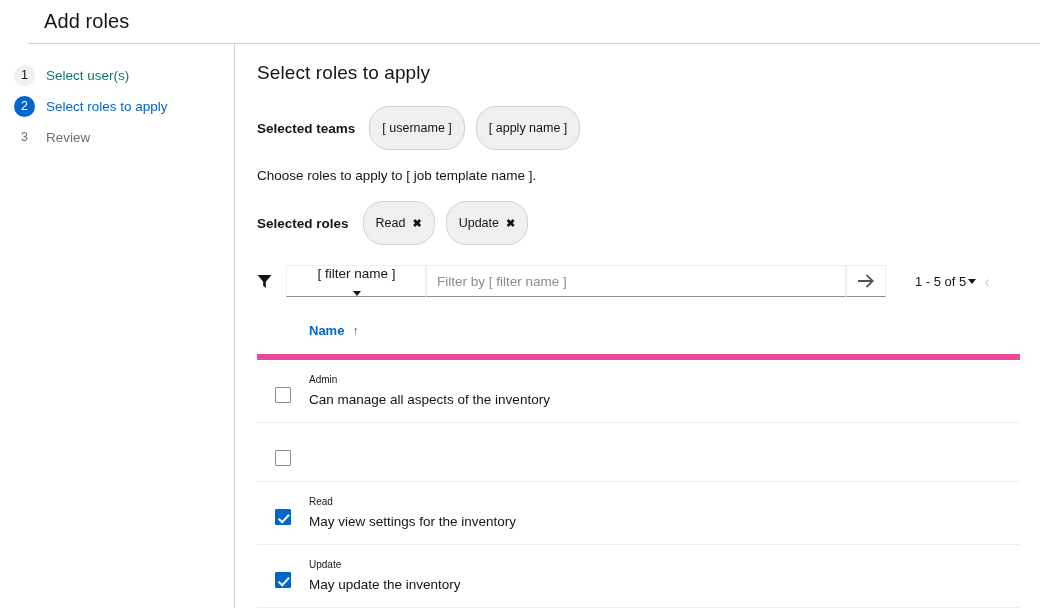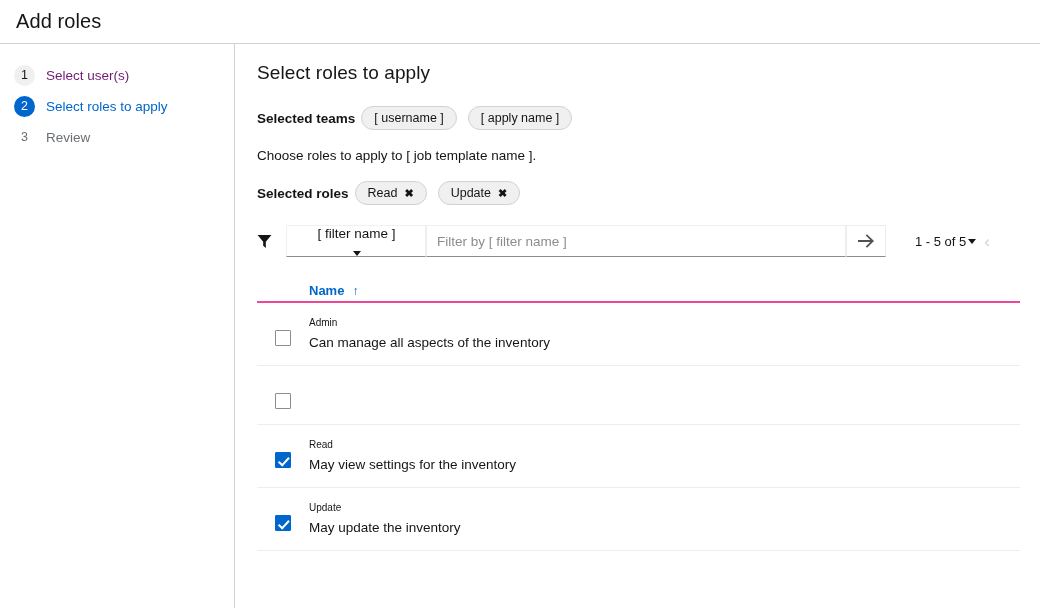--- a/index.html
+++ b/index.html
@@ -18,20 +18,21 @@
     -webkit-font-smoothing: antialiased;
   }
 
   
   .wizard-header {
     height: 44px;
     display: flex;
     align-items: center;
     padding: 0 0 0 16px;
     border-bottom: 1px solid #d2d2d2;
+    margin-left: 28px;
   }
   .wizard-title {
     font-size: 20px;
     font-weight: 400;
     color: #151515;
     letter-spacing: 0.1px;
   }
 
   
   .wizard-body {
@@ -70,21 +71,21 @@
   .nav-num.filled-grey {
     background: #f0f0f0;
     color: #151515;
   }
   .nav-num.filled-blue {
     background: #0066cc;
     color: #ffffff;
   }
   .nav-label {
     font-size: 13.5px;
-    color: #701a75;
+    color: #0f766e;
   }
   .nav-item.current .nav-label { color: #0066cc; }
   .nav-item.pending .nav-label { color: #6a6e73; }
   .nav-item.pending .nav-num { color: #6a6e73; }
 
   
   .wizard-main {
     flex: 1;
     padding: 18px 20px 0 22px;
     overflow: hidden;
@@ -93,39 +94,39 @@
     font-size: 19px;
     font-weight: 400;
     color: #151515;
     margin: 0 0 22px 0;
     letter-spacing: 0.1px;
   }
 
   .field-row {
     display: flex;
     align-items: center;
-    gap: 6px;
+    gap: 14px;
     margin-bottom: 18px;
     min-height: 22px;
   }
   .field-label {
     font-size: 13.5px;
     font-weight: 700;
     color: #151515;
     white-space: nowrap;
   }
   .chip-wrap { display: flex; gap: 11px; align-items: center; }
   .chip {
     display: inline-flex;
     align-items: center;
     gap: 7px;
     background: #f0f0f0;
     border: 1px solid #d2d2d2;
     border-radius: 20px;
-    padding: 3px 12px;
+    padding: 13px 12px;
     font-size: 12.5px;
     color: #151515;
     line-height: 16px;
     cursor: default;
   }
   .chip .chip-x {
     font-size: 11px;
     font-weight: 700;
     color: #151515;
     cursor: pointer;
@@ -223,22 +224,22 @@
     padding: 0 6px;
     cursor: default;
     user-select: none;
   }
 
   
   .roles-table { width: 100%; }
   .table-head {
     display: flex;
     align-items: center;
-    padding: 8px 0 2px 0;
-    border-bottom: 2px solid #ec4899;
+    padding: 8px 0 15px 0;
+    border-bottom: 6px solid #ec4899;
   }
   .col-check {
     width: 52px;
     flex: 0 0 52px;
     display: flex;
     align-items: center;
     justify-content: center;
   }
   .col-name { flex: 1; }
   .sort-header {

